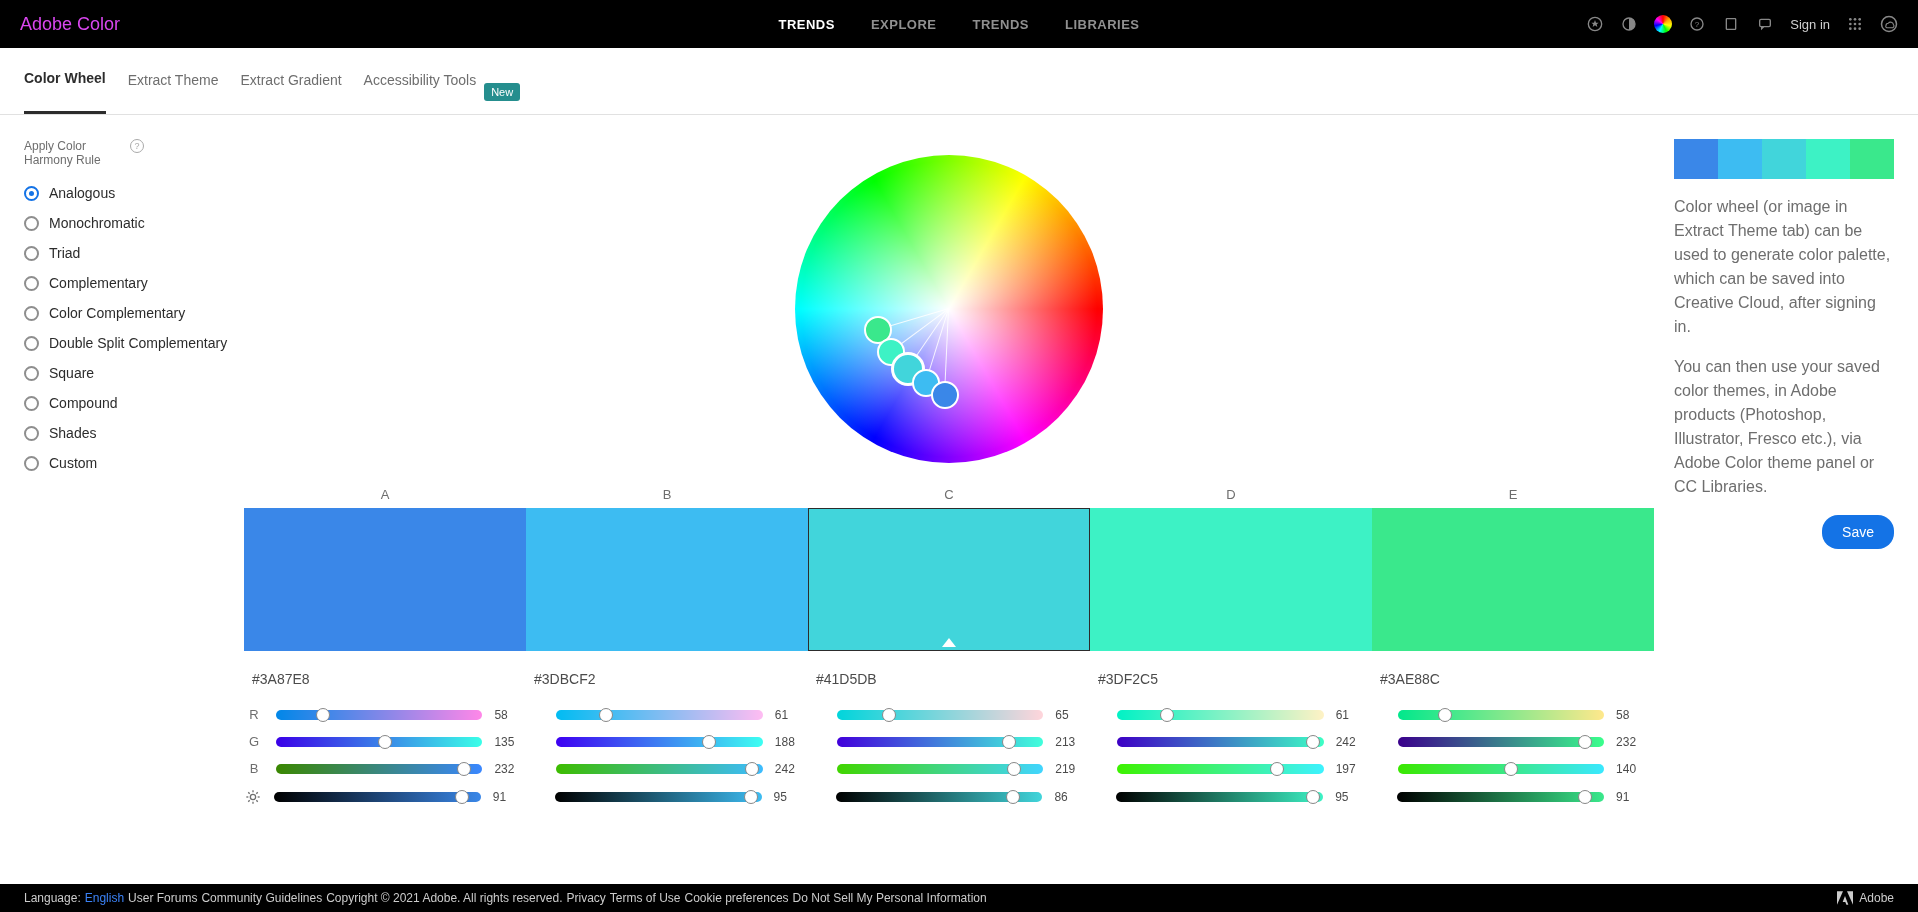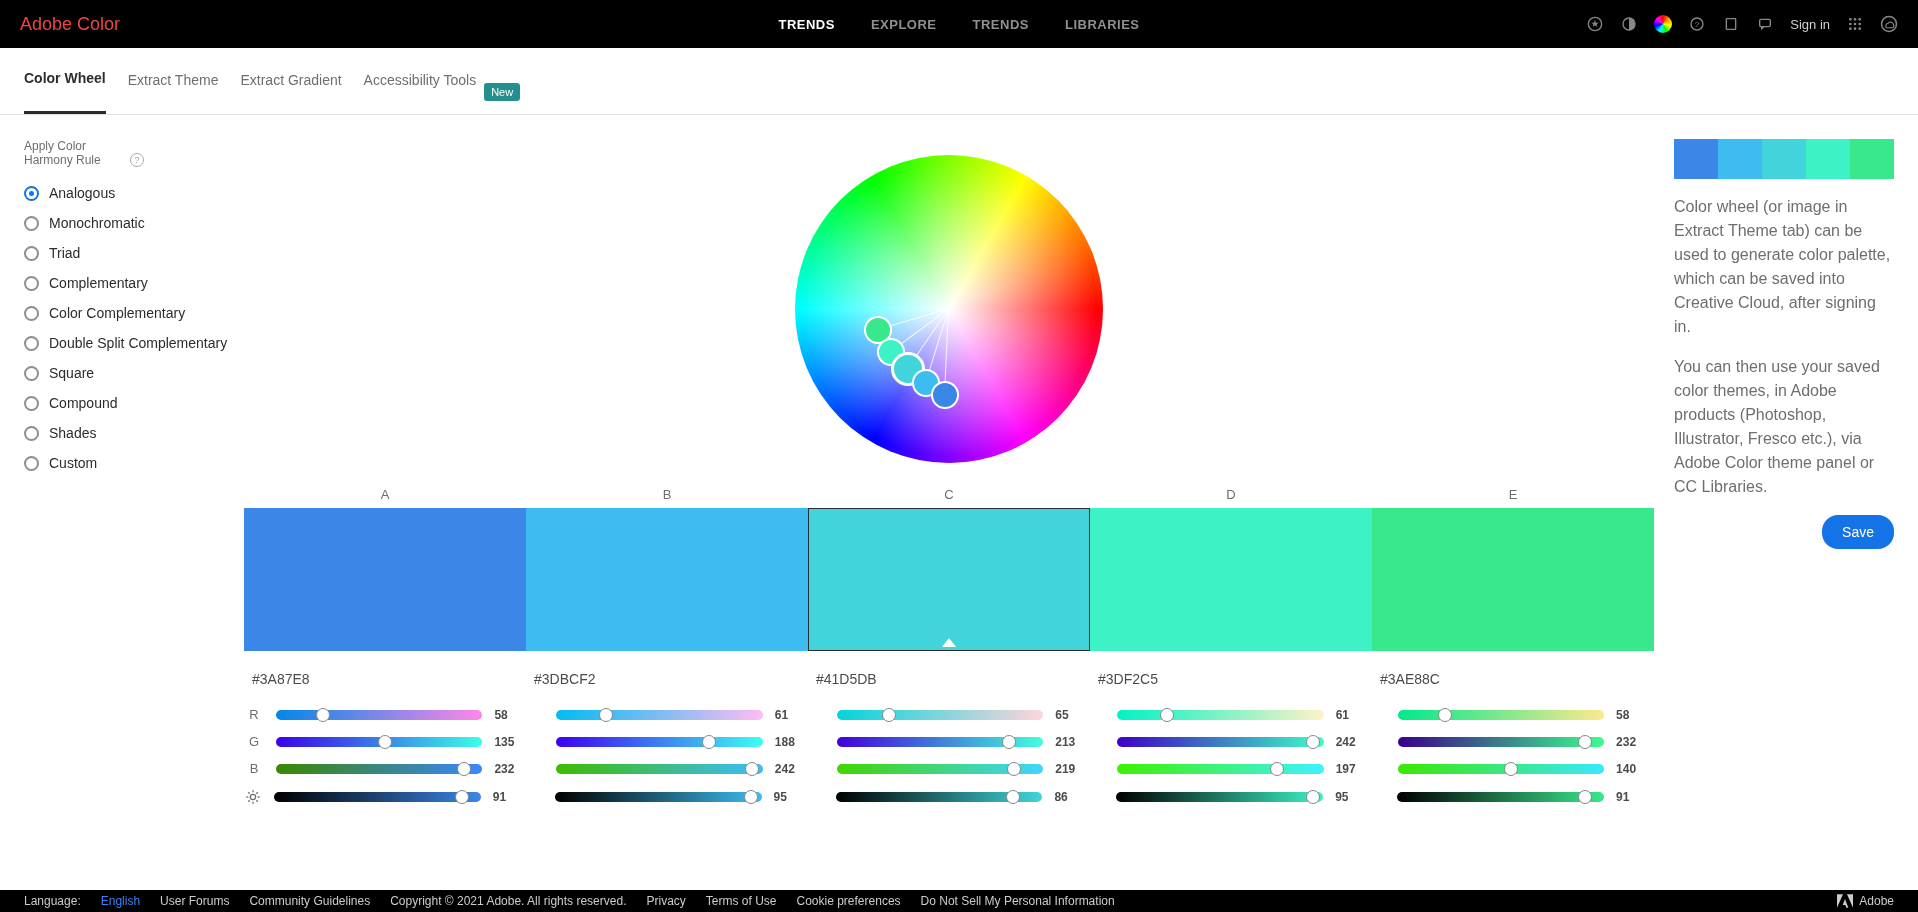--- a/index.html
+++ b/index.html
@@ -1,32 +1,32 @@
 <!DOCTYPE html>
 <html><head>
 <meta charset="utf-8">
 <style>
 * { box-sizing: border-box; margin: 0; padding: 0; }
 body { font-family: -apple-system, BlinkMacSystemFont, "Segoe UI", sans-serif; font-size: 13px; color: #2c2c2c; background: #fff; width: 1918px; }
 .header { background: #000; height: 48px; display: flex; align-items: center; padding: 0 20px; }
-.logo { color: #ef4444; font-size: 18px; font-weight: 300; }
+.logo { color: #d946ef; font-size: 18px; font-weight: 300; }
 .nav { display: flex; gap: 36px; position:absolute;left:50%;transform:translateX(-50%) }
 .nav a { color: #909090; text-decoration: none; font-size: 13px; font-weight: 600; letter-spacing: 0.5px; }
 .nav a.active { color: #fff; }
 .header-right { margin-left: auto; display: flex; align-items: center; gap: 16px; }
 .header-icon { width: 18px; height: 18px; display: inline-flex; align-items:center; justify-content:center; color:#aaa; }
 .signin { color: #d0d0d0; font-size: 13px; }
 .rainbow-icon { width:18px;height:18px;border-radius:50%;background:conic-gradient(red,orange,yellow,lime,cyan,blue,magenta,red);}
 .subheader { display: flex; align-items: center; padding: 22px 24px 0; border-bottom:1px solid #e1e1e1; gap: 22px; }
 .subtab { color: #6e6e6e; padding-bottom: 25px; cursor:pointer; font-size:14px;}
 .subtab.active { color: #2c2c2c; font-weight: 600; border-bottom: 3px solid #2c2c2c; }
 .badge-new { background: #258e8e; color: #fff; font-size: 11px; padding: 3px 7px; border-radius: 3px; margin-left:-14px;}
 .main { display: flex; padding: 24px; min-height:740px; }
 .left-panel { width: 220px; }
-.harmony-label { font-size: 12px; color:#6e6e6e; display:flex; align-items:flex-end; gap:6px; margin-bottom:18px;}
+.harmony-label { font-size: 12px; color:#6e6e6e; display:flex; align-items:flex-start; gap:6px; margin-bottom:18px;}
 .help-icon { width:14px;height:14px;border-radius:50%;border:1px solid #aaa;display:inline-flex;align-items:center;justify-content:center;font-size:9px;color:#aaa;}
 .radio-item { display: flex; align-items: center; gap: 10px; margin-bottom: 14px; cursor:pointer; font-size:14px; color:#2c2c2c;}
 .radio { width:15px;height:15px;border-radius:50%;border:2px solid #8e8e8e;}
 .radio.checked { border-color: #1473e6; position:relative;}
 .radio.checked::after { content:'';position:absolute;inset:3px;border-radius:50%;background:#1473e6;}
 .center { flex: 1; display:flex; flex-direction:column; align-items:center;}
 .wheel-wrap { position:relative; width:308px; height:308px; margin-top: 16px;}
 .wheel { width:100%; height:100%; border-radius:50%; background: radial-gradient(circle at center, #fff 0%, transparent 68%), conic-gradient(from 90deg, #f00, #f0f, #00f, #0ff, #0f0, #ff0, #f00); }
 .wheel-node { position:absolute; width:28px;height:28px;border-radius:50%;border:2px solid #fff; transform:translate(-50%,-50%);}
 .wheel-line { position:absolute; background:rgba(255,255,255,0.85); height:1px; transform-origin:0 0;}
@@ -36,31 +36,31 @@
 .swatches { display:flex;}
 .swatch { flex:1; height:143px; position:relative;}
 .swatch.selected { outline:1px solid #2c2c2c; outline-offset:-1px;}
 .swatch.selected::after { content:'';position:absolute;bottom:4px;left:50%;transform:translateX(-50%);border-left:7px solid transparent;border-right:7px solid transparent;border-bottom:9px solid #fff;}
 .hex-row { display:flex; margin-top:20px;}
 .hex-item { flex:1; padding-left:8px; font-size:14px; color:#4b4b4b;}
 .sliders { margin-top:20px;}
 .slider-row { display:flex; align-items:center; margin-bottom:12px;}
 .slider-channel { width:20px; text-align:center; color:#6e6e6e; font-size:13px; margin-right:12px;}
 .slider-group { flex:1; display:flex; gap:32px; padding-right:8px;}
-.slider-cell { flex:1; display:flex; align-items:center; gap:12px;font-weight:bold;}
+.slider-cell { flex:1; display:flex; align-items:center; gap:12px;}
 .slider-track { flex:1; height:10px; border-radius:5px; position:relative;}
 .slider-thumb { position:absolute; width:14px;height:14px;border-radius:50%;background:#fff;border:1px solid #888;top:50%;transform:translate(-50%,-50%);}
 .slider-val { width:30px; font-size:12px; color:#4b4b4b; }
 .bright-icon { width:18px;height:18px; display:inline-flex; align-items:center; justify-content:center; margin-right:12px;}
 .right-panel { width:220px; margin-left:20px;}
 .mini-swatches { display:flex; height:40px; margin-bottom:16px;}
 .mini-sw { flex:1;}
 .info-text { font-size:16px; color:#6e6e6e; line-height:1.5; margin-bottom:16px;}
 .save-btn { float:right; background:#1473e6; color:#fff; border:none; padding:9px 20px; border-radius:16px; font-size:14px; cursor:pointer;}
-.footer { position:fixed; bottom:0; left:0; right:0; background:#000; color:#ccc; height:22px; display:flex; align-items:center; padding:8px 24px; font-size:12px; gap:20px;}
+.footer { position:fixed; bottom:0; left:0; right:0; background:#000; color:#ccc; height:28px; display:flex; align-items:center; padding:8px 24px; font-size:12px; gap:4px;}
 .footer a { color:#ccc; text-decoration:none;}
 .footer .lang-val { color:#3b82f6;}
 .footer-right { margin-left:auto; display:flex; align-items:center; gap:6px;}
 </style>
 </head>
 <body>
 
 <div class="header">
   <div class="logo">Adobe Color</div>
   <nav class="nav">

